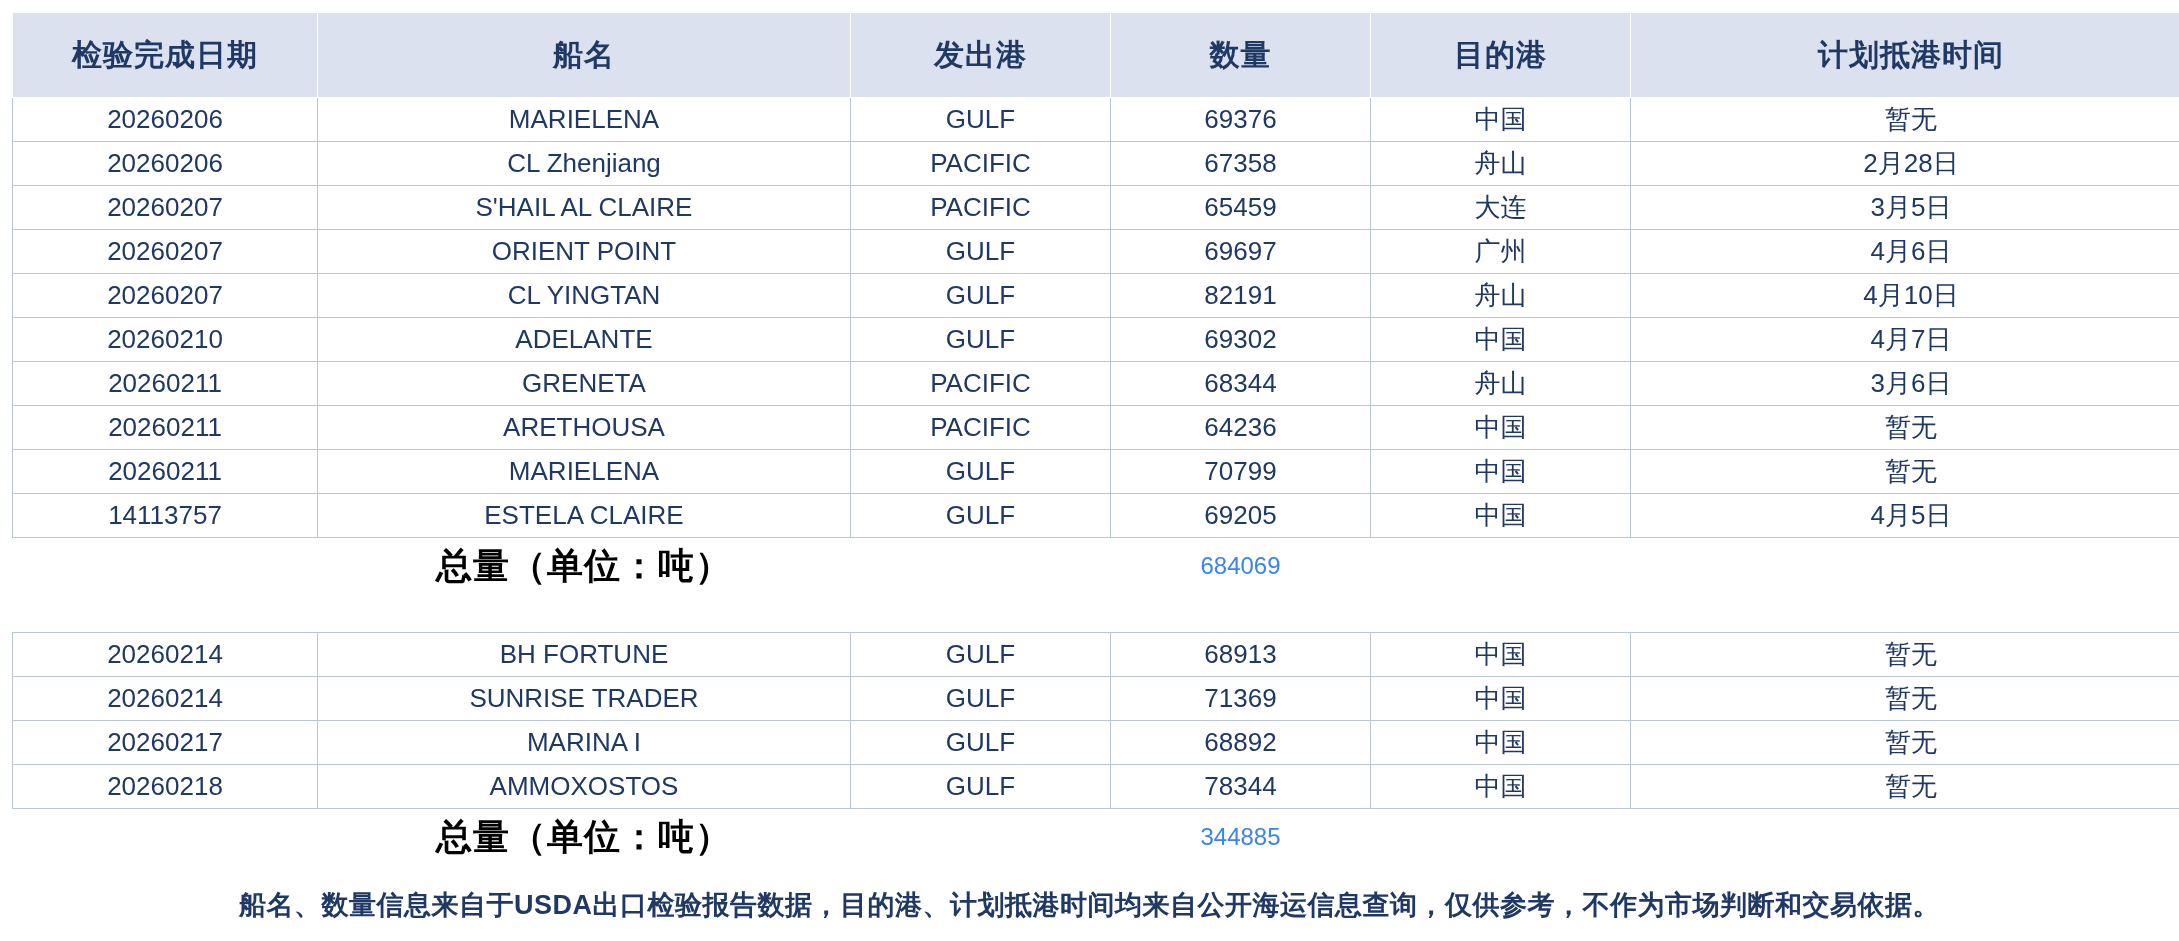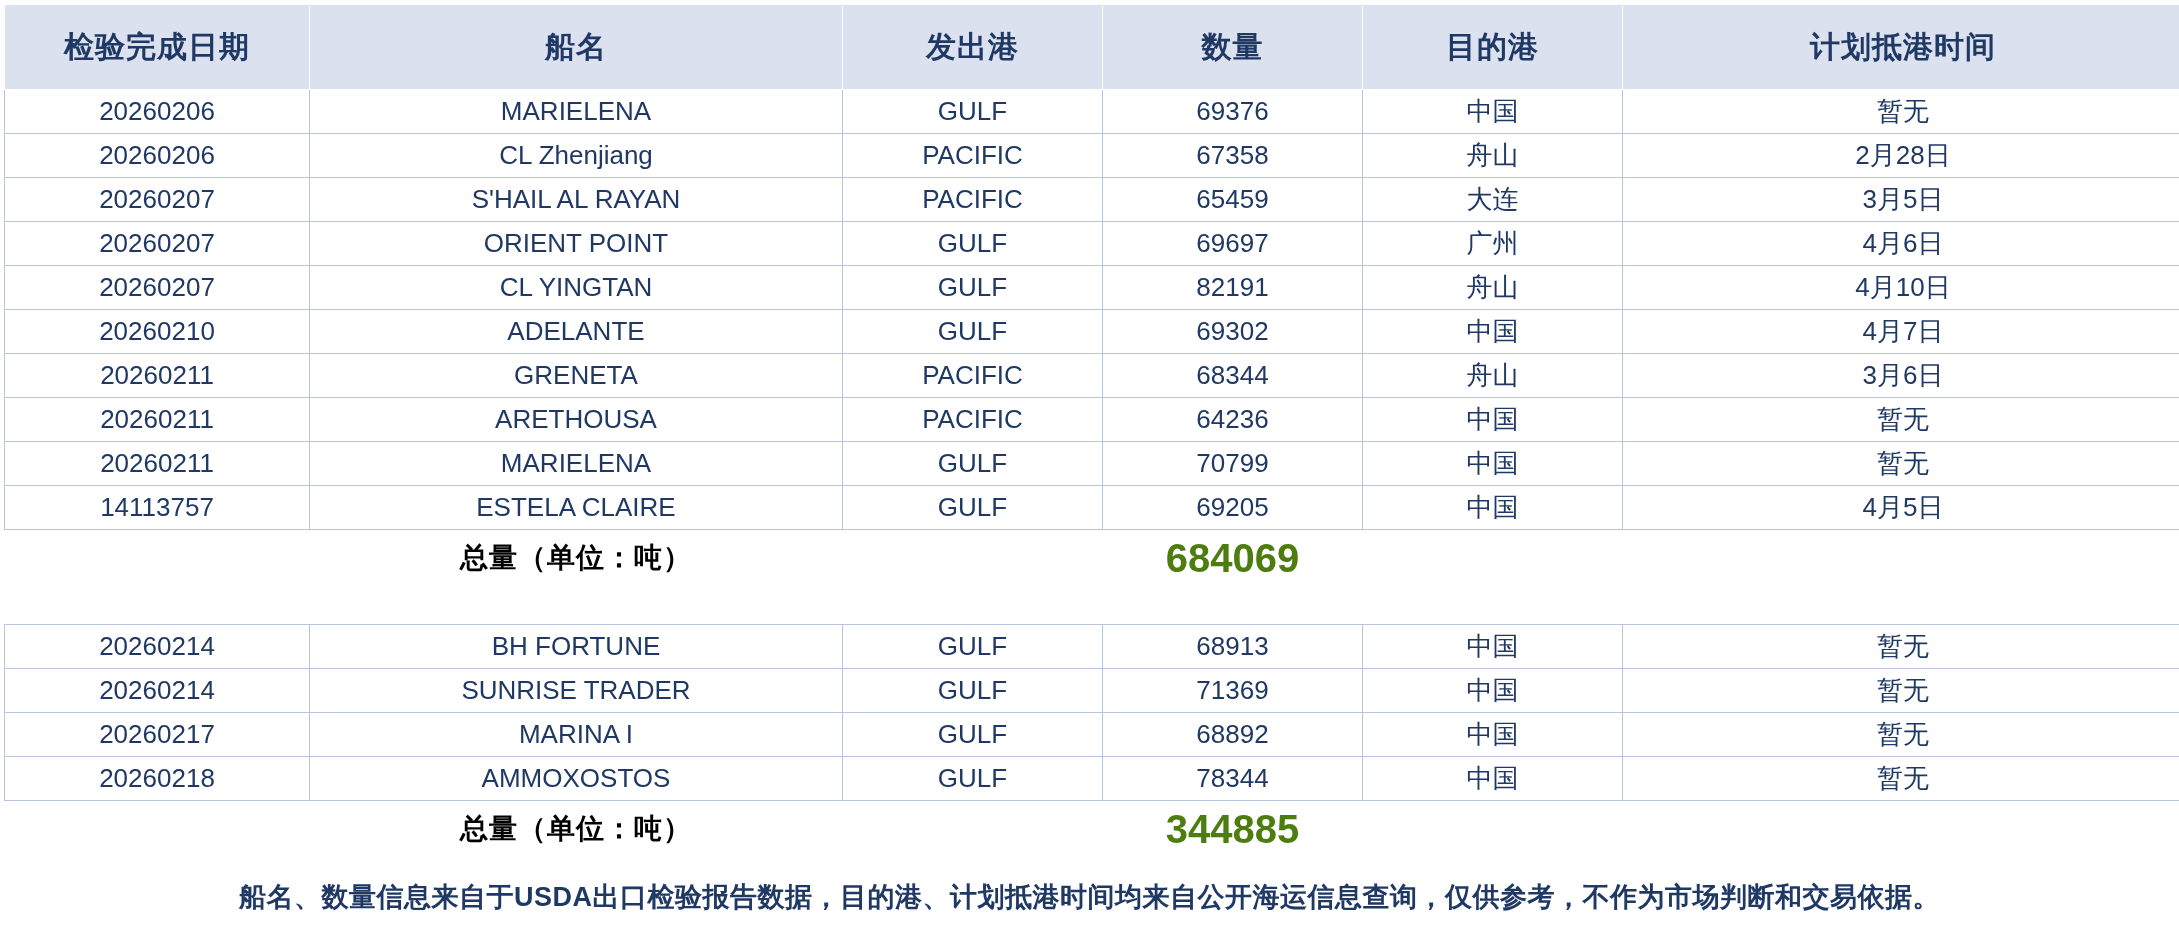--- a/index.html
+++ b/index.html
@@ -12,21 +12,21 @@
     height: 941px;
     font-family: "Liberation Sans", sans-serif;
     color: #1f3864;
     overflow: hidden;
   }
   .page {
     width: 2179px;
     height: 941px;
     position: relative;
     box-sizing: border-box;
-    padding: 4px;
+    padding: 12px;
   }
   table.vessel-table {
     width: 2179px;
     border-collapse: collapse;
     table-layout: fixed;
   }
   table.vessel-table col.c0 { width: 305px; }
   table.vessel-table col.c1 { width: 533px; }
   table.vessel-table col.c2 { width: 260px; }
   table.vessel-table col.c3 { width: 260px; }
@@ -58,27 +58,27 @@
   }
   tbody tr.total-row td {
     border: none;
     height: 56px;
     font-weight: bold;
     font-size: 28px;
     color: #000000;
   }
   tbody tr.total-row td.total-label {
     text-align: center;
-    font-size: 28px;
+    font-size: 36px;
     letter-spacing: 1px;
   }
   tbody tr.total-row td.total-value {
-    font-size: 40px;
-    font-weight: bold;
-    color: #4d7c0f;
+    font-size: 24px;
+    font-weight: normal;
+    color: #3b82f6;
   }
   tbody tr.spacer-row td {
     border: none;
     height: 38px;
   }
   .footnote {
     text-align: center;
     font-size: 27px;
     color: #1f3864;
     font-weight: bold;
@@ -123,21 +123,21 @@
       <tr>
         <td>20260206</td>
         <td>CL Zhenjiang</td>
         <td>PACIFIC</td>
         <td>67358</td>
         <td>舟山</td>
         <td>2月28日</td>
       </tr>
       <tr>
         <td>20260207</td>
-        <td>S'HAIL AL RAYAN</td>
+        <td>S'HAIL AL CLAIRE</td>
         <td>PACIFIC</td>
         <td>65459</td>
         <td>大连</td>
         <td>3月5日</td>
       </tr>
       <tr>
         <td>20260207</td>
         <td>ORIENT POINT</td>
         <td>GULF</td>
         <td>69697</td>

